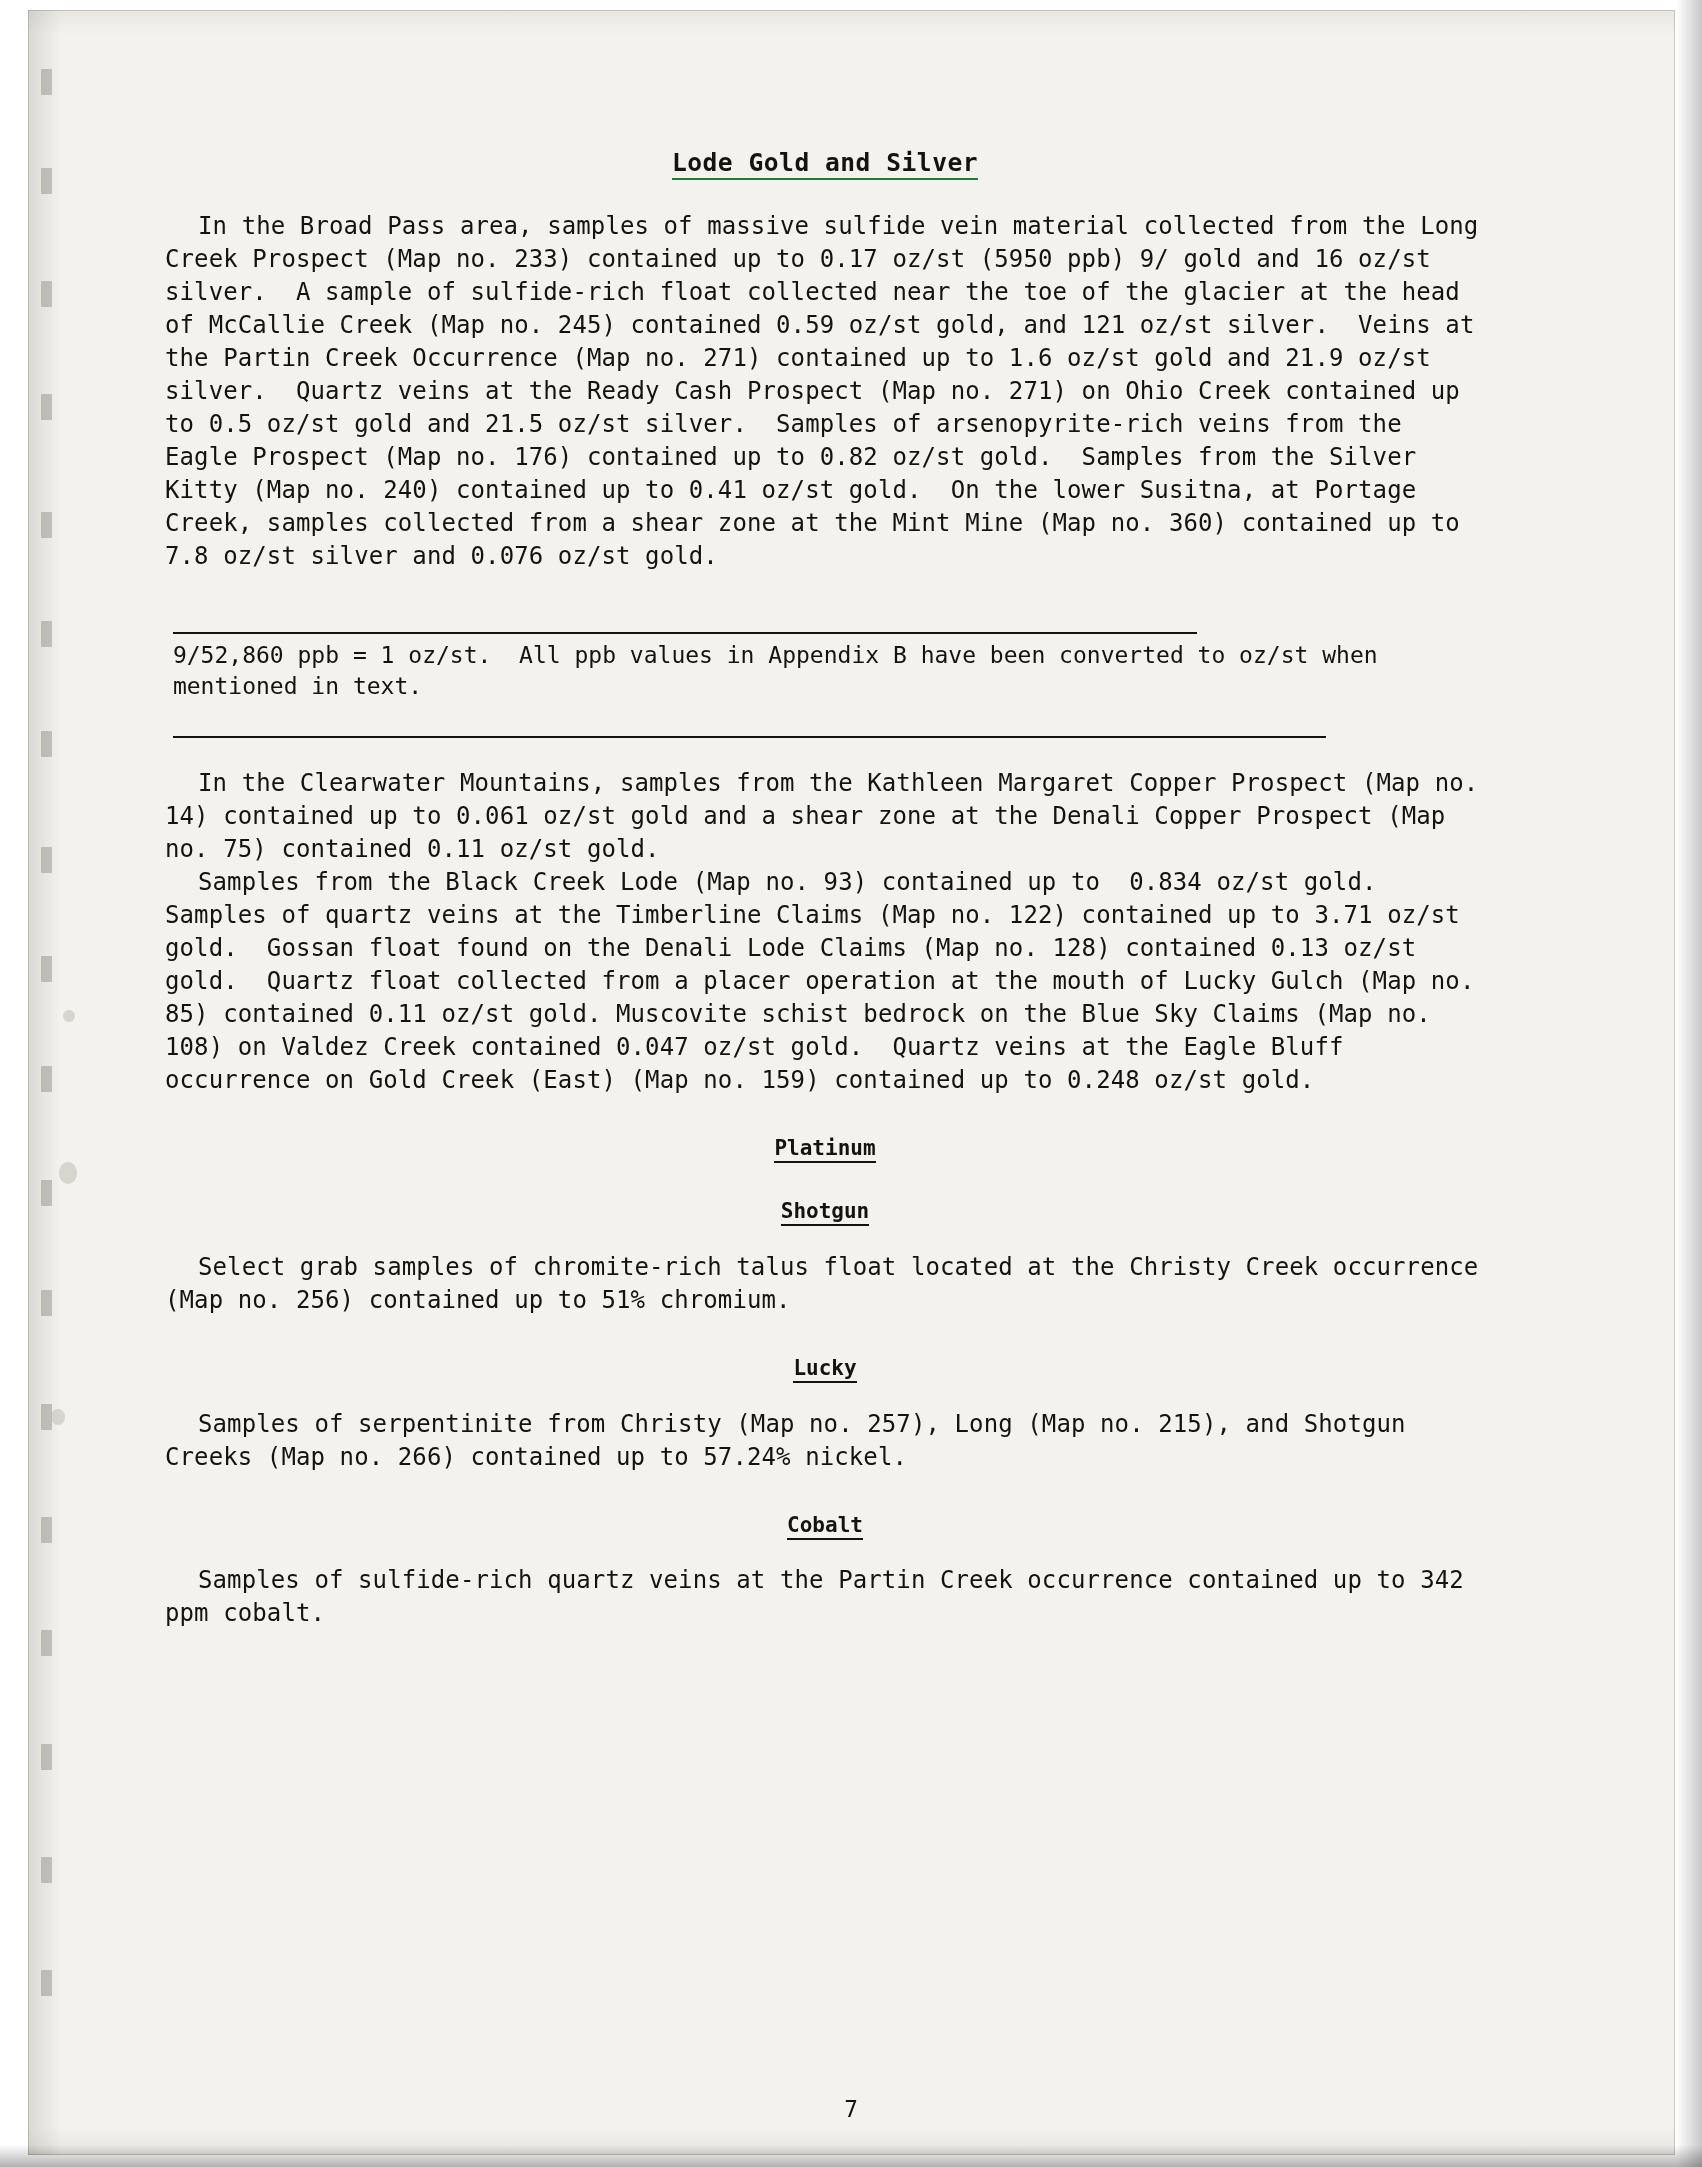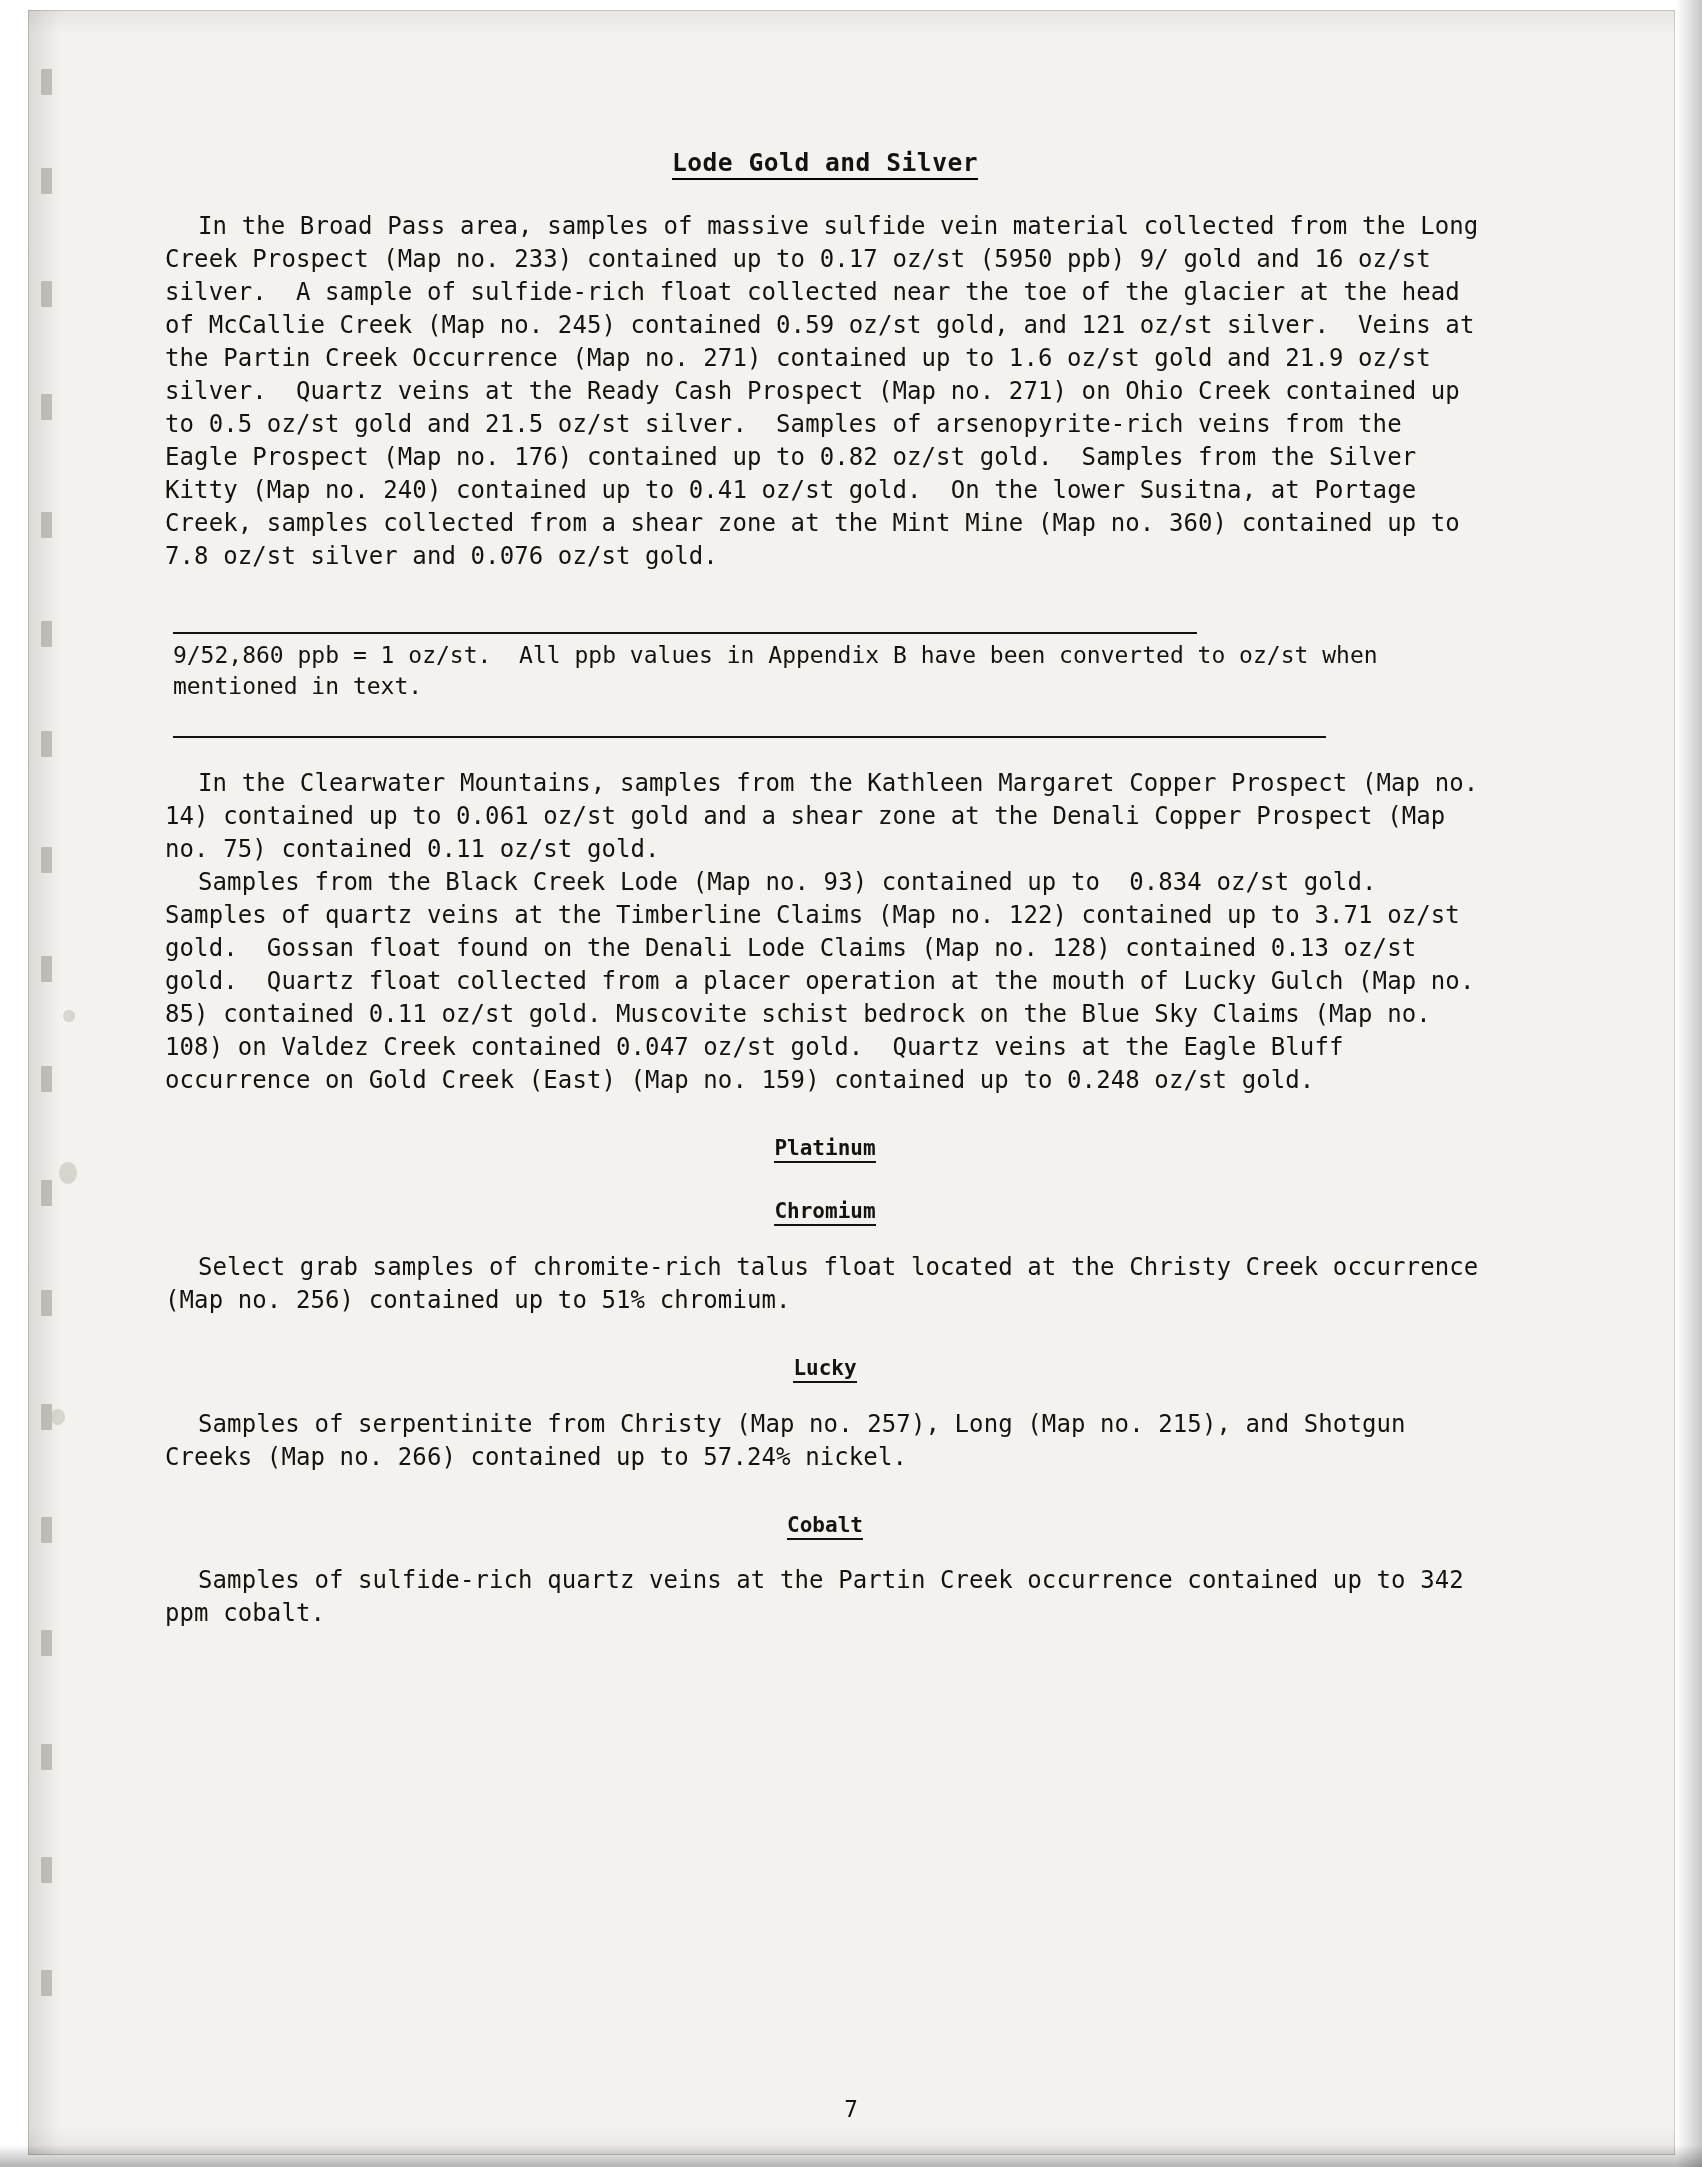--- a/index.html
+++ b/index.html
@@ -59,21 +59,21 @@
     width: 1320px;
     color: #15130f;
   }
   .h-center {
     text-align: center;
     font-size: 24.6px;
     letter-spacing: 0.5px;
     margin: 0 0 33px 0;
   }
   .h-center span {
-    border-bottom: 2px solid #000000;
+    border-bottom: 2px solid #15803d;
     padding-bottom: 1px;
   }
   p.body {
     font-size: 24px;
     line-height: 33px;
     margin: 0;
     text-align: left;
     letter-spacing: 0.1px;
     white-space: pre-wrap;
   }
@@ -186,21 +186,21 @@
 
     <div style="height:33px"></div>
     <hr class="rule rule-long">
 
     <div style="height:29.6px"></div>
     <p class="body indent">In the Clearwater Mountains, samples from the Kathleen Margaret Copper Prospect (Map no. 14) contained up to 0.061 oz/st gold and a shear zone at the Denali Copper Prospect (Map no. 75) contained 0.11 oz/st gold.</p>
     <p class="body indent">Samples from the Black Creek Lode (Map no. 93) contained up to  0.834 oz/st gold.  Samples of quartz veins at the Timberline Claims (Map no. 122) contained up to 3.71 oz/st gold.  Gossan float found on the Denali Lode Claims (Map no. 128) contained 0.13 oz/st gold.  Quartz float collected from a placer operation at the mouth of Lucky Gulch (Map no. 85) contained 0.11 oz/st gold. Muscovite schist bedrock on the Blue Sky Claims (Map no. 108) on Valdez Creek contained 0.047 oz/st gold.  Quartz veins at the Eagle Bluff occurrence on Gold Creek (East) (Map no. 159) contained up to 0.248 oz/st gold.</p>
 
     <h2 class="sec-head"><span>Platinum</span></h2>
 
-    <h2 class="sec-head"><span>Chromium</span></h2>
+    <h2 class="sec-head"><span>Shotgun</span></h2>
     <p class="body indent">Select grab samples of chromite-rich talus float located at the Christy Creek occurrence (Map no. 256) contained up to 51% chromium.</p>
 
     <h2 class="sec-head"><span>Lucky</span></h2>
     <p class="body indent">Samples of serpentinite from Christy (Map no. 257), Long (Map no. 215), and Shotgun Creeks (Map no. 266) contained up to 57.24% nickel.</p>
 
     <h2 class="sec-head"><span>Cobalt</span></h2>
     <p class="body indent">Samples of sulfide-rich quartz veins at the Partin Creek occurrence contained up to 342 ppm cobalt.</p>
 
   </div>
 

